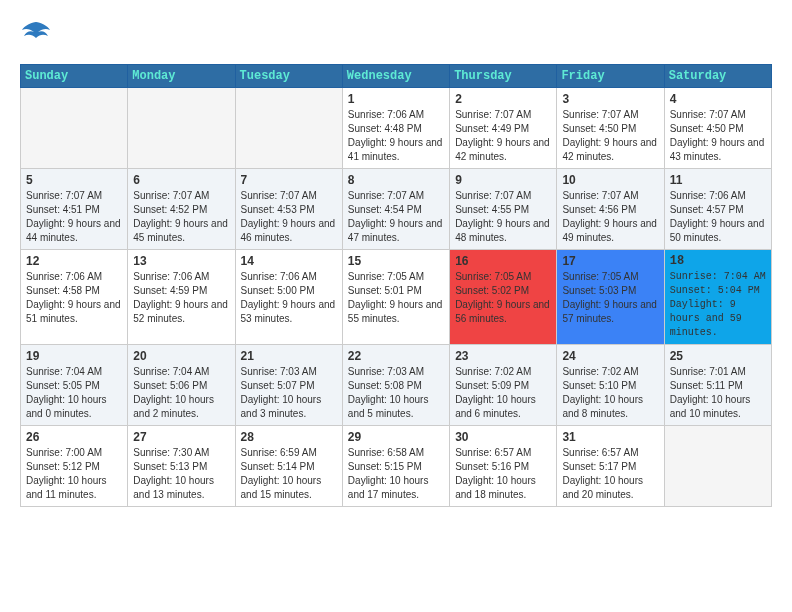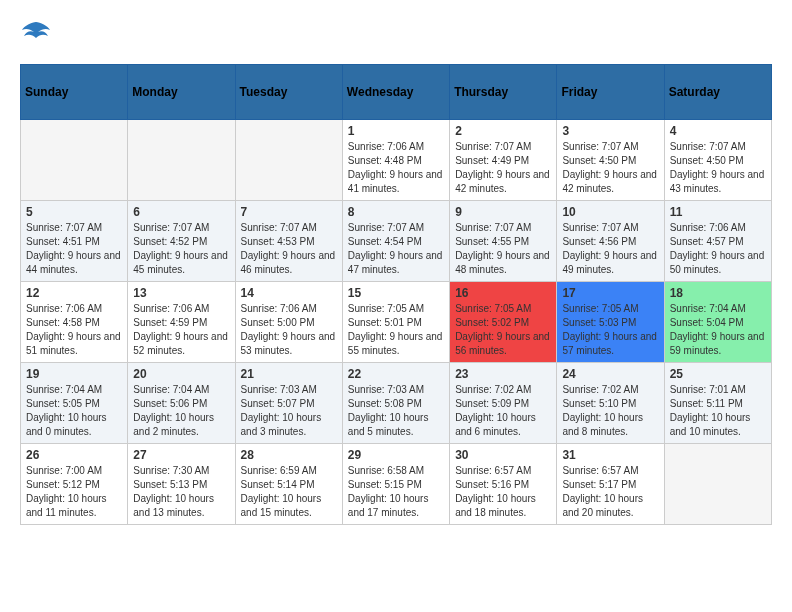--- a/index.html
+++ b/index.html
@@ -39,25 +39,26 @@
       font-weight: normal;
       color: #1a3a5c;
     }
     .calendar {
       width: 100%;
       border-collapse: collapse;
       border: 1px solid #ccc;
     }
     .calendar th {
       background: #2e6da4;
-      color: #000000;
+      color: #5eead4;
       font-size: 12px;
-      padding: 20px 4px;
+      padding: 4px 4px;
       text-align: left;
       border: 1px solid #2060a0;
+      font-family: Liberation Mono, monospace;
     }
     .calendar td {
       width: calc(100% / 7);
       vertical-align: top;
       padding: 4px 5px;
       font-size: 10px;
       color: #333;
       border: 1px solid #ccc;
       min-height: 80px;
       height: 80px;
@@ -223,21 +224,21 @@
           <div class="day-info">Sunrise: 7:05 AM
 Sunset: 5:02 PM
 Daylight: 9 hours and 56 minutes.</div>
         </td>
         <td style="background: #3b82f6;">
           <span class="day-num">17</span>
           <div class="day-info">Sunrise: 7:05 AM
 Sunset: 5:03 PM
 Daylight: 9 hours and 57 minutes.</div>
         </td>
-        <td style="background: #86efac;">
+        <td style="background: #0ea5e9; font-family: Liberation Mono, monospace;">
           <span class="day-num">18</span>
           <div class="day-info">Sunrise: 7:04 AM
 Sunset: 5:04 PM
 Daylight: 9 hours and 59 minutes.</div>
         </td>
       </tr>
       <tr>
         <td style="background: rgb(240, 244, 248); margin-left: 24px;">
           <span class="day-num">19</span>
           <div class="day-info">Sunrise: 7:04 AM

